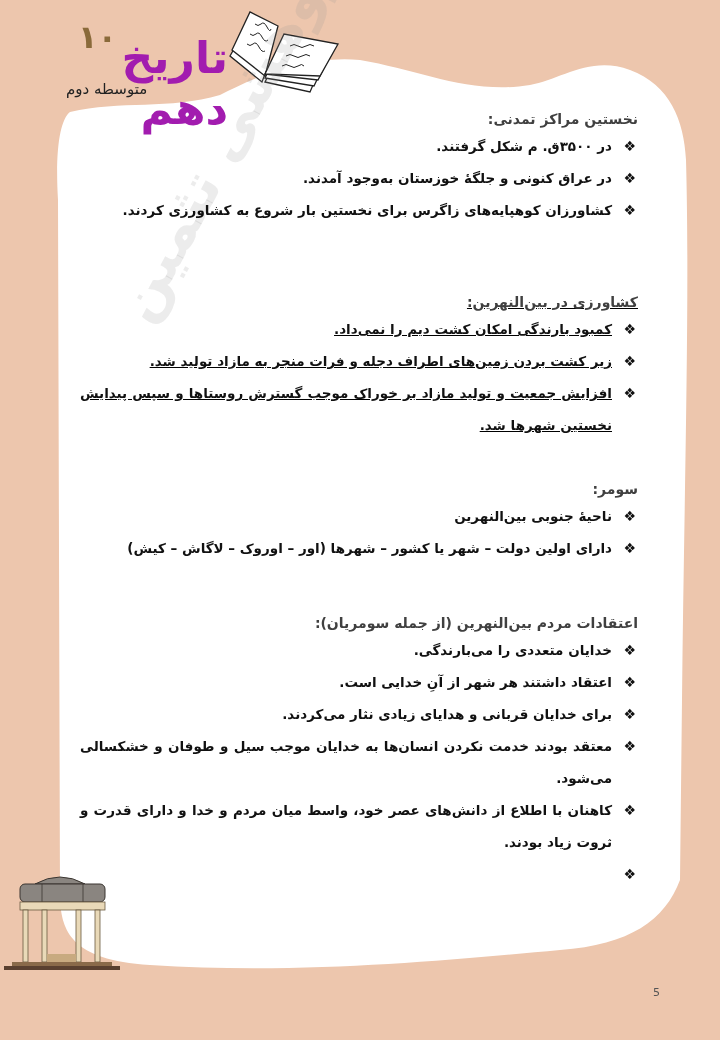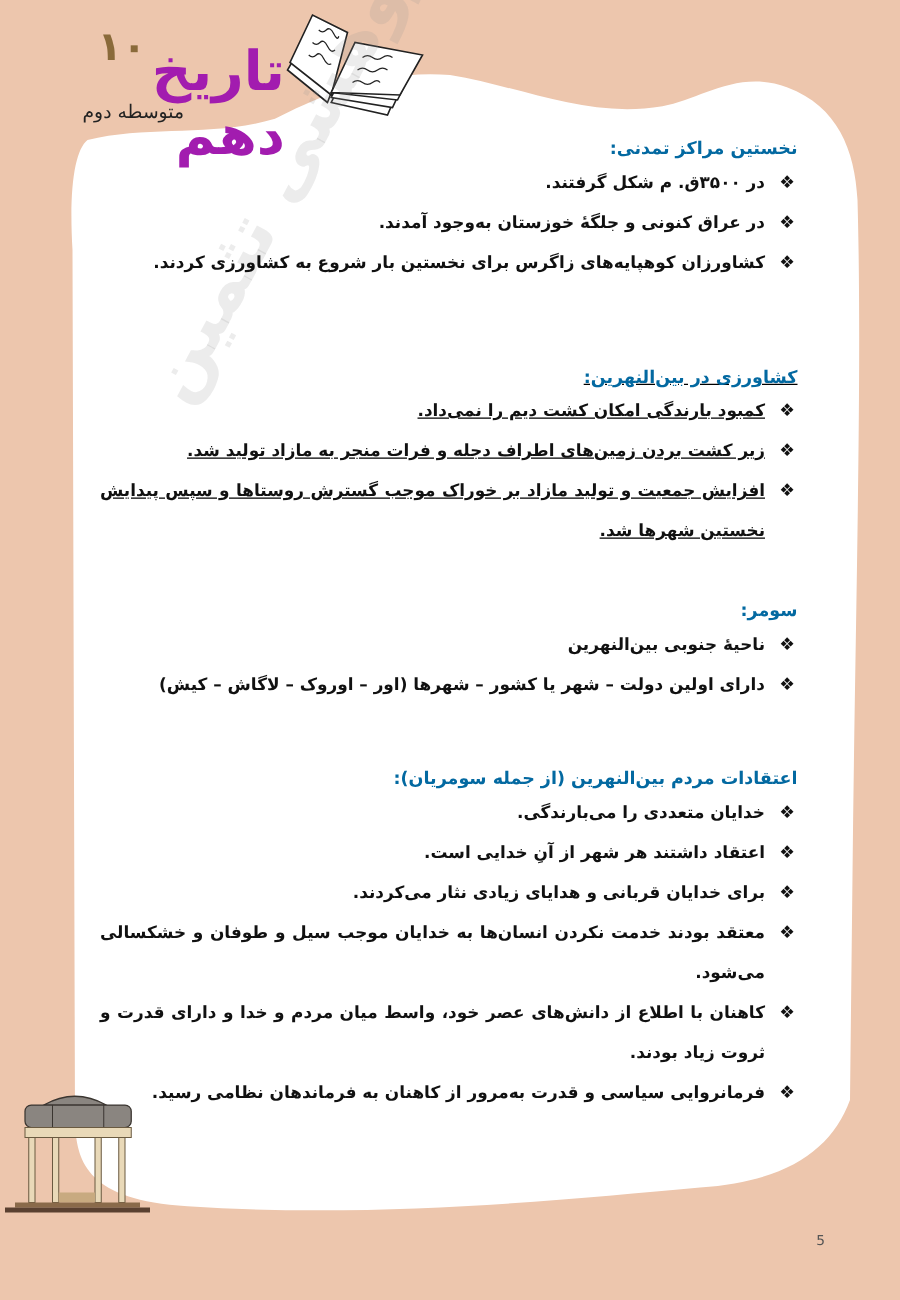--- a/index.html
+++ b/index.html
@@ -25,21 +25,21 @@
       position: absolute; left: 38px; top: 50px;
       font-size: 15px; color: #222; direction: rtl;
     }
     .book-icon { position: absolute; left: 210px; top: 4px; width: 130px; height: 105px; }
     .content {
       position: absolute; left: 80px; top: 100px; width: 558px;
       direction: rtl; text-align: right;
     }
     .section { position: absolute; right: 0; width: 558px; }
     .section-title {
-      color: #0369a1; font-weight: bold; font-size: 14px;
+      color: #404040; font-weight: bold; font-size: 14px;
       height: 22px; line-height: 22px; margin: 0;
     }
     .bullet {
       position: relative; padding-right: 26px;
       font-size: 13.5px; font-weight: bold; color: #111;
       line-height: 32px; text-align: justify;
     }
     .bullet-icon {
       position: absolute; right: 2px; top: 0;
       font-size: 14px; color: #111; line-height: 32px;
@@ -155,21 +155,20 @@
     <div class="bullet">
       <span class="bullet-icon">❖</span>
       <span>معتقد بودند خدمت نکردن انسان‌ها به خدایان موجب سیل و طوفان و خشکسالی می‌شود.</span>
     </div>
     <div class="bullet">
       <span class="bullet-icon">❖</span>
       <span>کاهنان با اطلاع از دانش‌های عصر خود، واسط میان مردم و خدا و دارای قدرت و ثروت زیاد بودند.</span>
     </div>
     <div class="bullet">
       <span class="bullet-icon">❖</span>
-      <span>فرمانروایی سیاسی و قدرت به‌مرور از کاهنان به فرماندهان نظامی رسید.</span>
     </div>
   </div>
 
 </div>
 
 <svg class="pavilion" viewBox="0 0 130 100">
   <path d="M 35 12 Q 60 -2 85 12 Z" fill="#8a8580" stroke="#3a3530" stroke-width="1"></path>
   <rect x="20" y="12" width="85" height="18" rx="5" fill="#8a8580" stroke="#3a3530" stroke-width="1"></rect>
   <line x1="42" y1="12" x2="42" y2="30" stroke="#3a3530" stroke-width="0.8"></line>
   <line x1="83" y1="12" x2="83" y2="30" stroke="#3a3530" stroke-width="0.8"></line>

